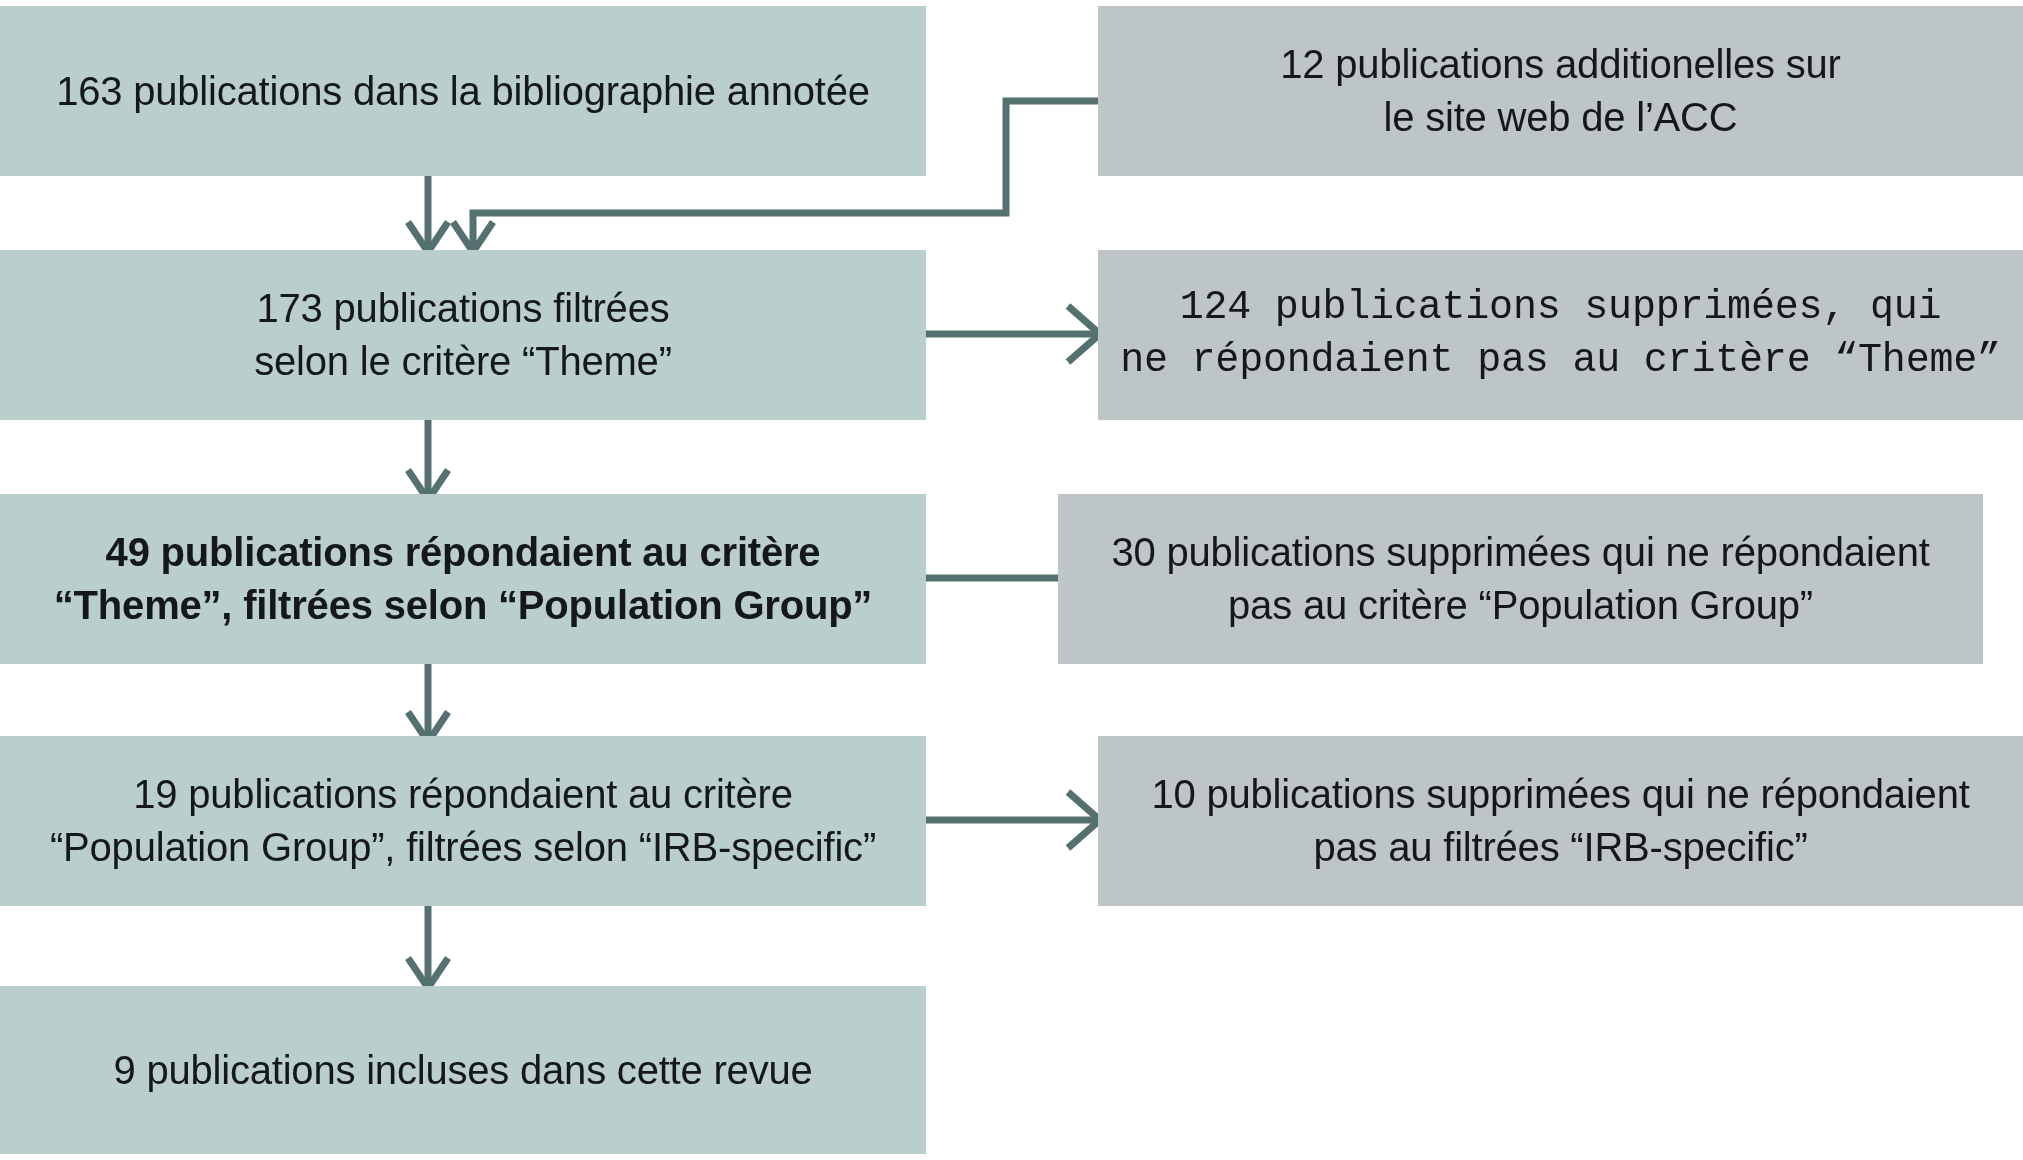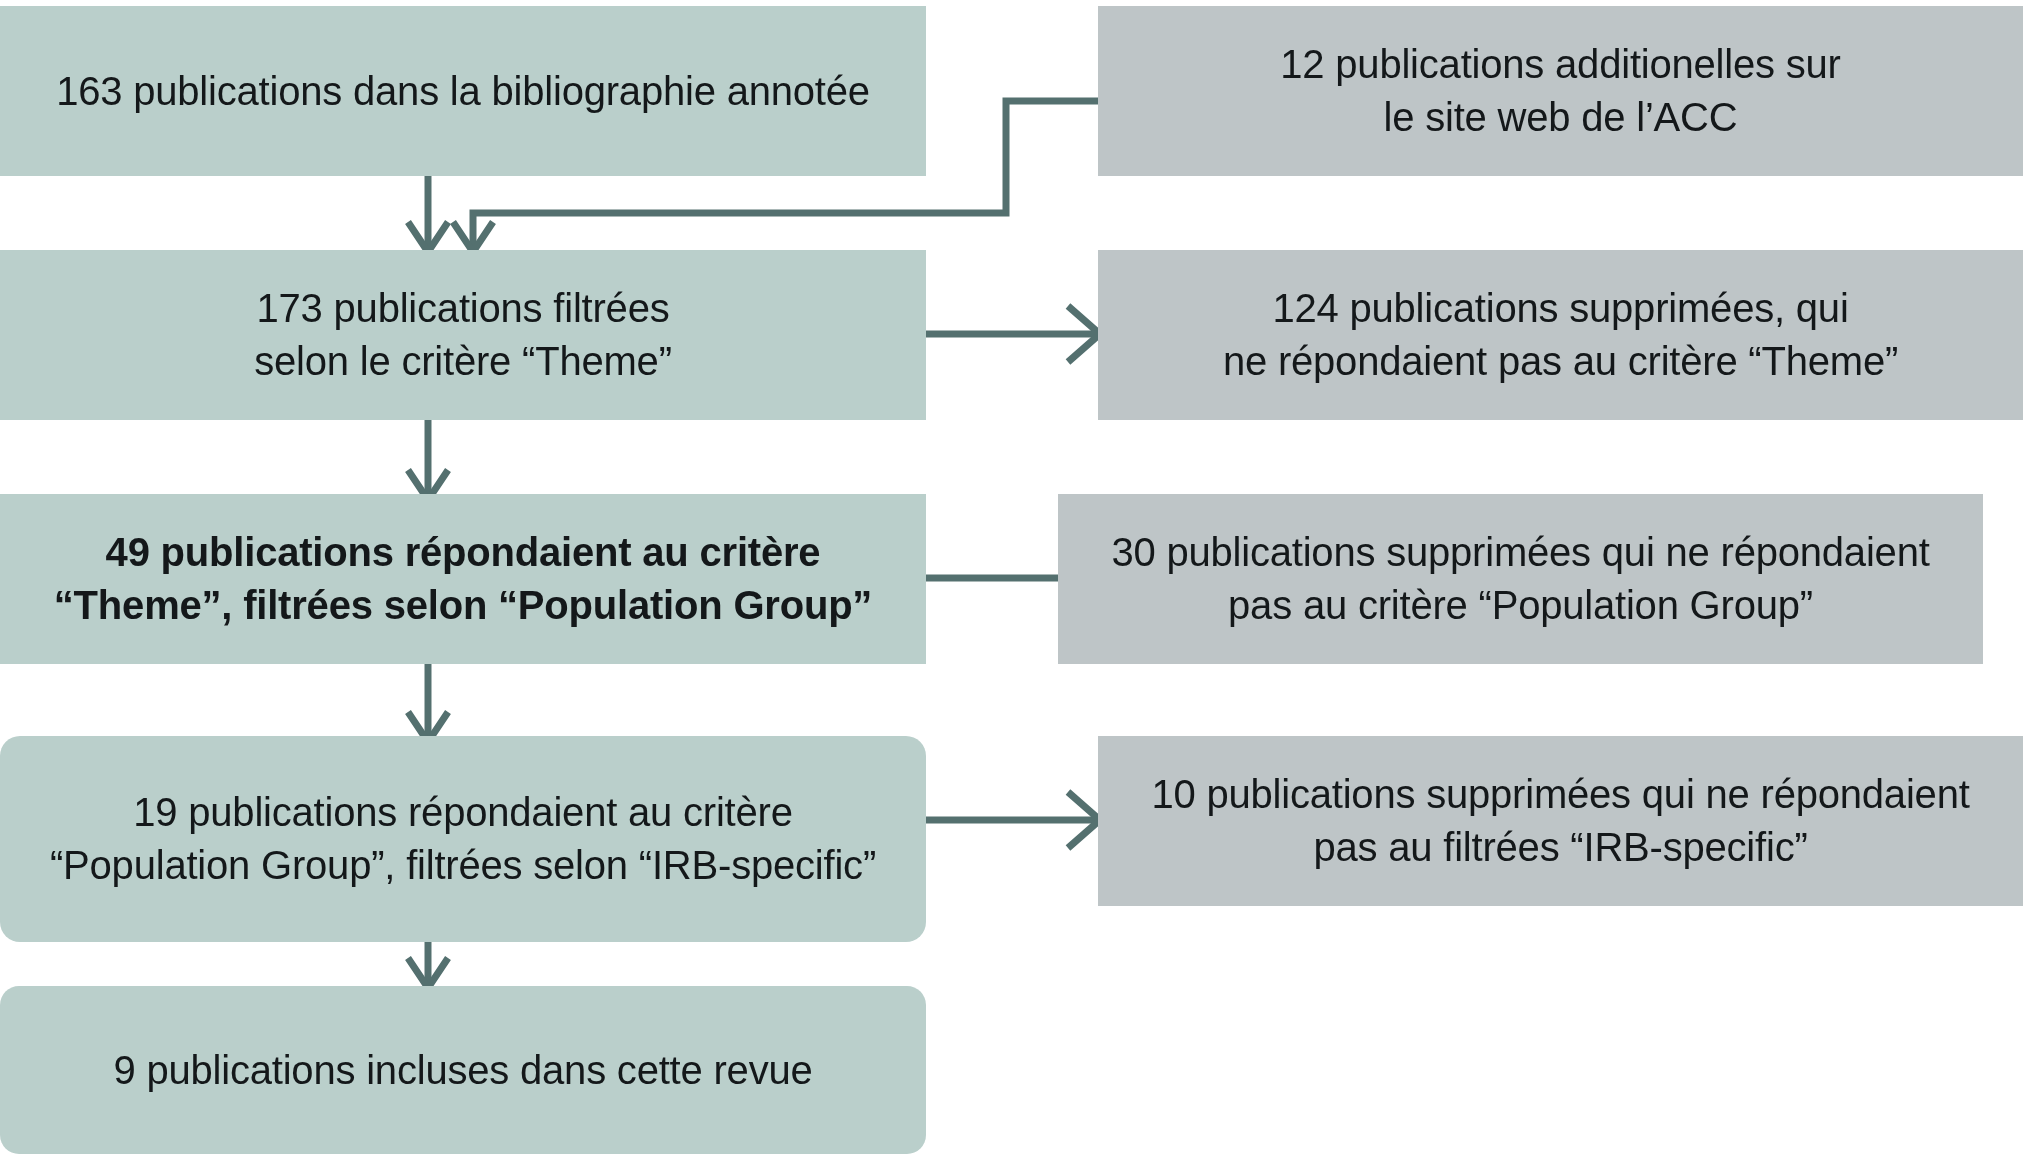--- a/index.html
+++ b/index.html
@@ -104,52 +104,52 @@
     </span>
   </div>
 
   <div class="box box-primary" style="left:0px; top:250px; width:926px; height:170px;">
     <span class="label">
       <span>173 publications filtrées</span><br>
       <span>selon le critère “Theme”</span>
     </span>
   </div>
 
-  <div class="box box-secondary" style="left:1098px; top:250px; width:925px; height:170px;">
+  <div class="box box-secondary" style="left:1098px; top:250px; width:925px; height:170px;font-family:Liberation Mono, monospace;">
     <span class="label">
       <span>124 publications supprimées, qui</span><br>
       <span>ne répondaient pas au critère “Theme”</span>
     </span>
   </div>
 
   <div class="box box-primary" style="left:0px; top:494px; width:926px; height:170px;font-weight:bold;">
     <span class="label">
       <span>49 publications répondaient au critère</span><br>
       <span>“Theme”, filtrées selon “Population Group”</span>
     </span>
   </div>
 
   <div class="box box-secondary" style="left:1058px; top:494px; width:925px; height:170px;">
     <span class="label">
       <span>30 publications supprimées qui ne répondaient</span><br>
       <span>pas au critère “Population Group”</span>
     </span>
   </div>
 
-  <div class="box box-primary" style="left:0px; top:736px; width:926px; height:206px;border-radius:20px;">
+  <div class="box box-primary" style="left:0px; top:736px; width:926px; height:170px;">
     <span class="label">
       <span>19 publications répondaient au critère</span><br>
       <span>“Population Group”, filtrées selon “IRB-specific”</span>
     </span>
   </div>
 
   <div class="box box-secondary" style="left:1098px; top:736px; width:925px; height:170px;">
     <span class="label">
       <span>10 publications supprimées qui ne répondaient</span><br>
       <span>pas au filtrées “IRB-specific”</span>
     </span>
   </div>
 
-  <div class="box box-primary" style="left:0px; top:986px; width:926px; height:168px;border-radius:19px;">
+  <div class="box box-primary" style="left:0px; top:986px; width:926px; height:168px;">
     <span class="label">9 publications incluses dans cette revue</span>
   </div>
 
 </div>
 
 </body></html>

